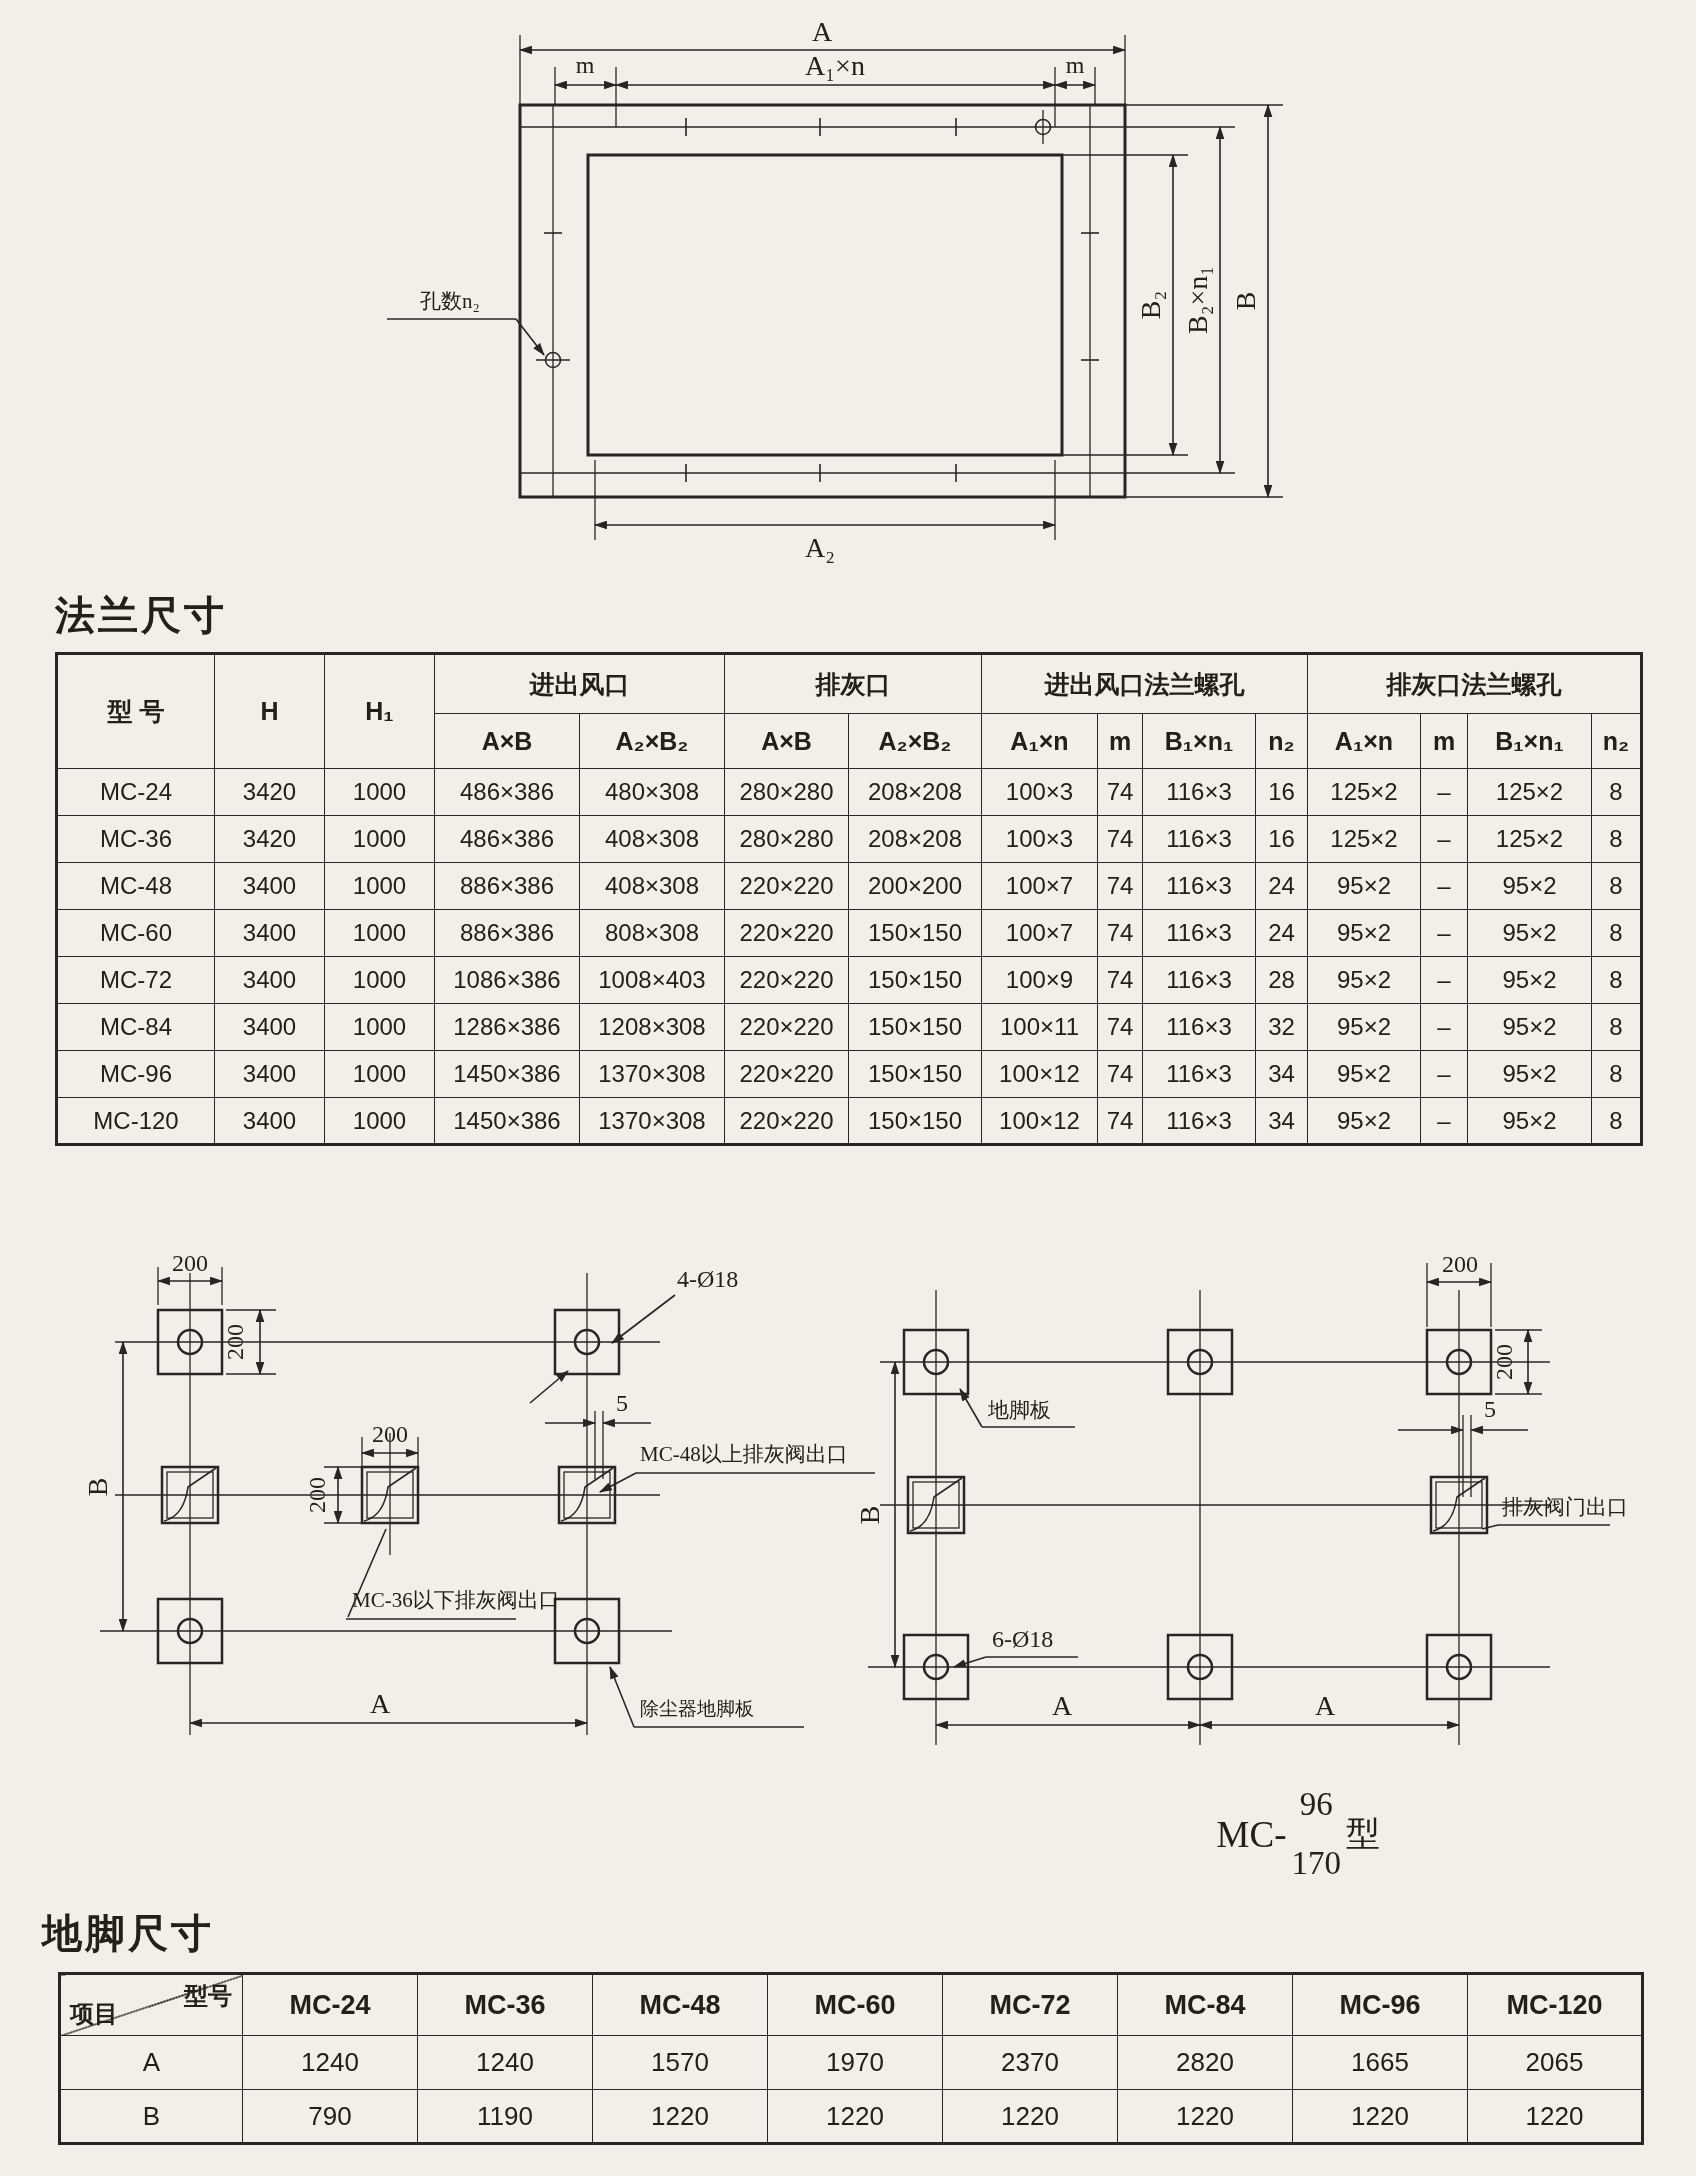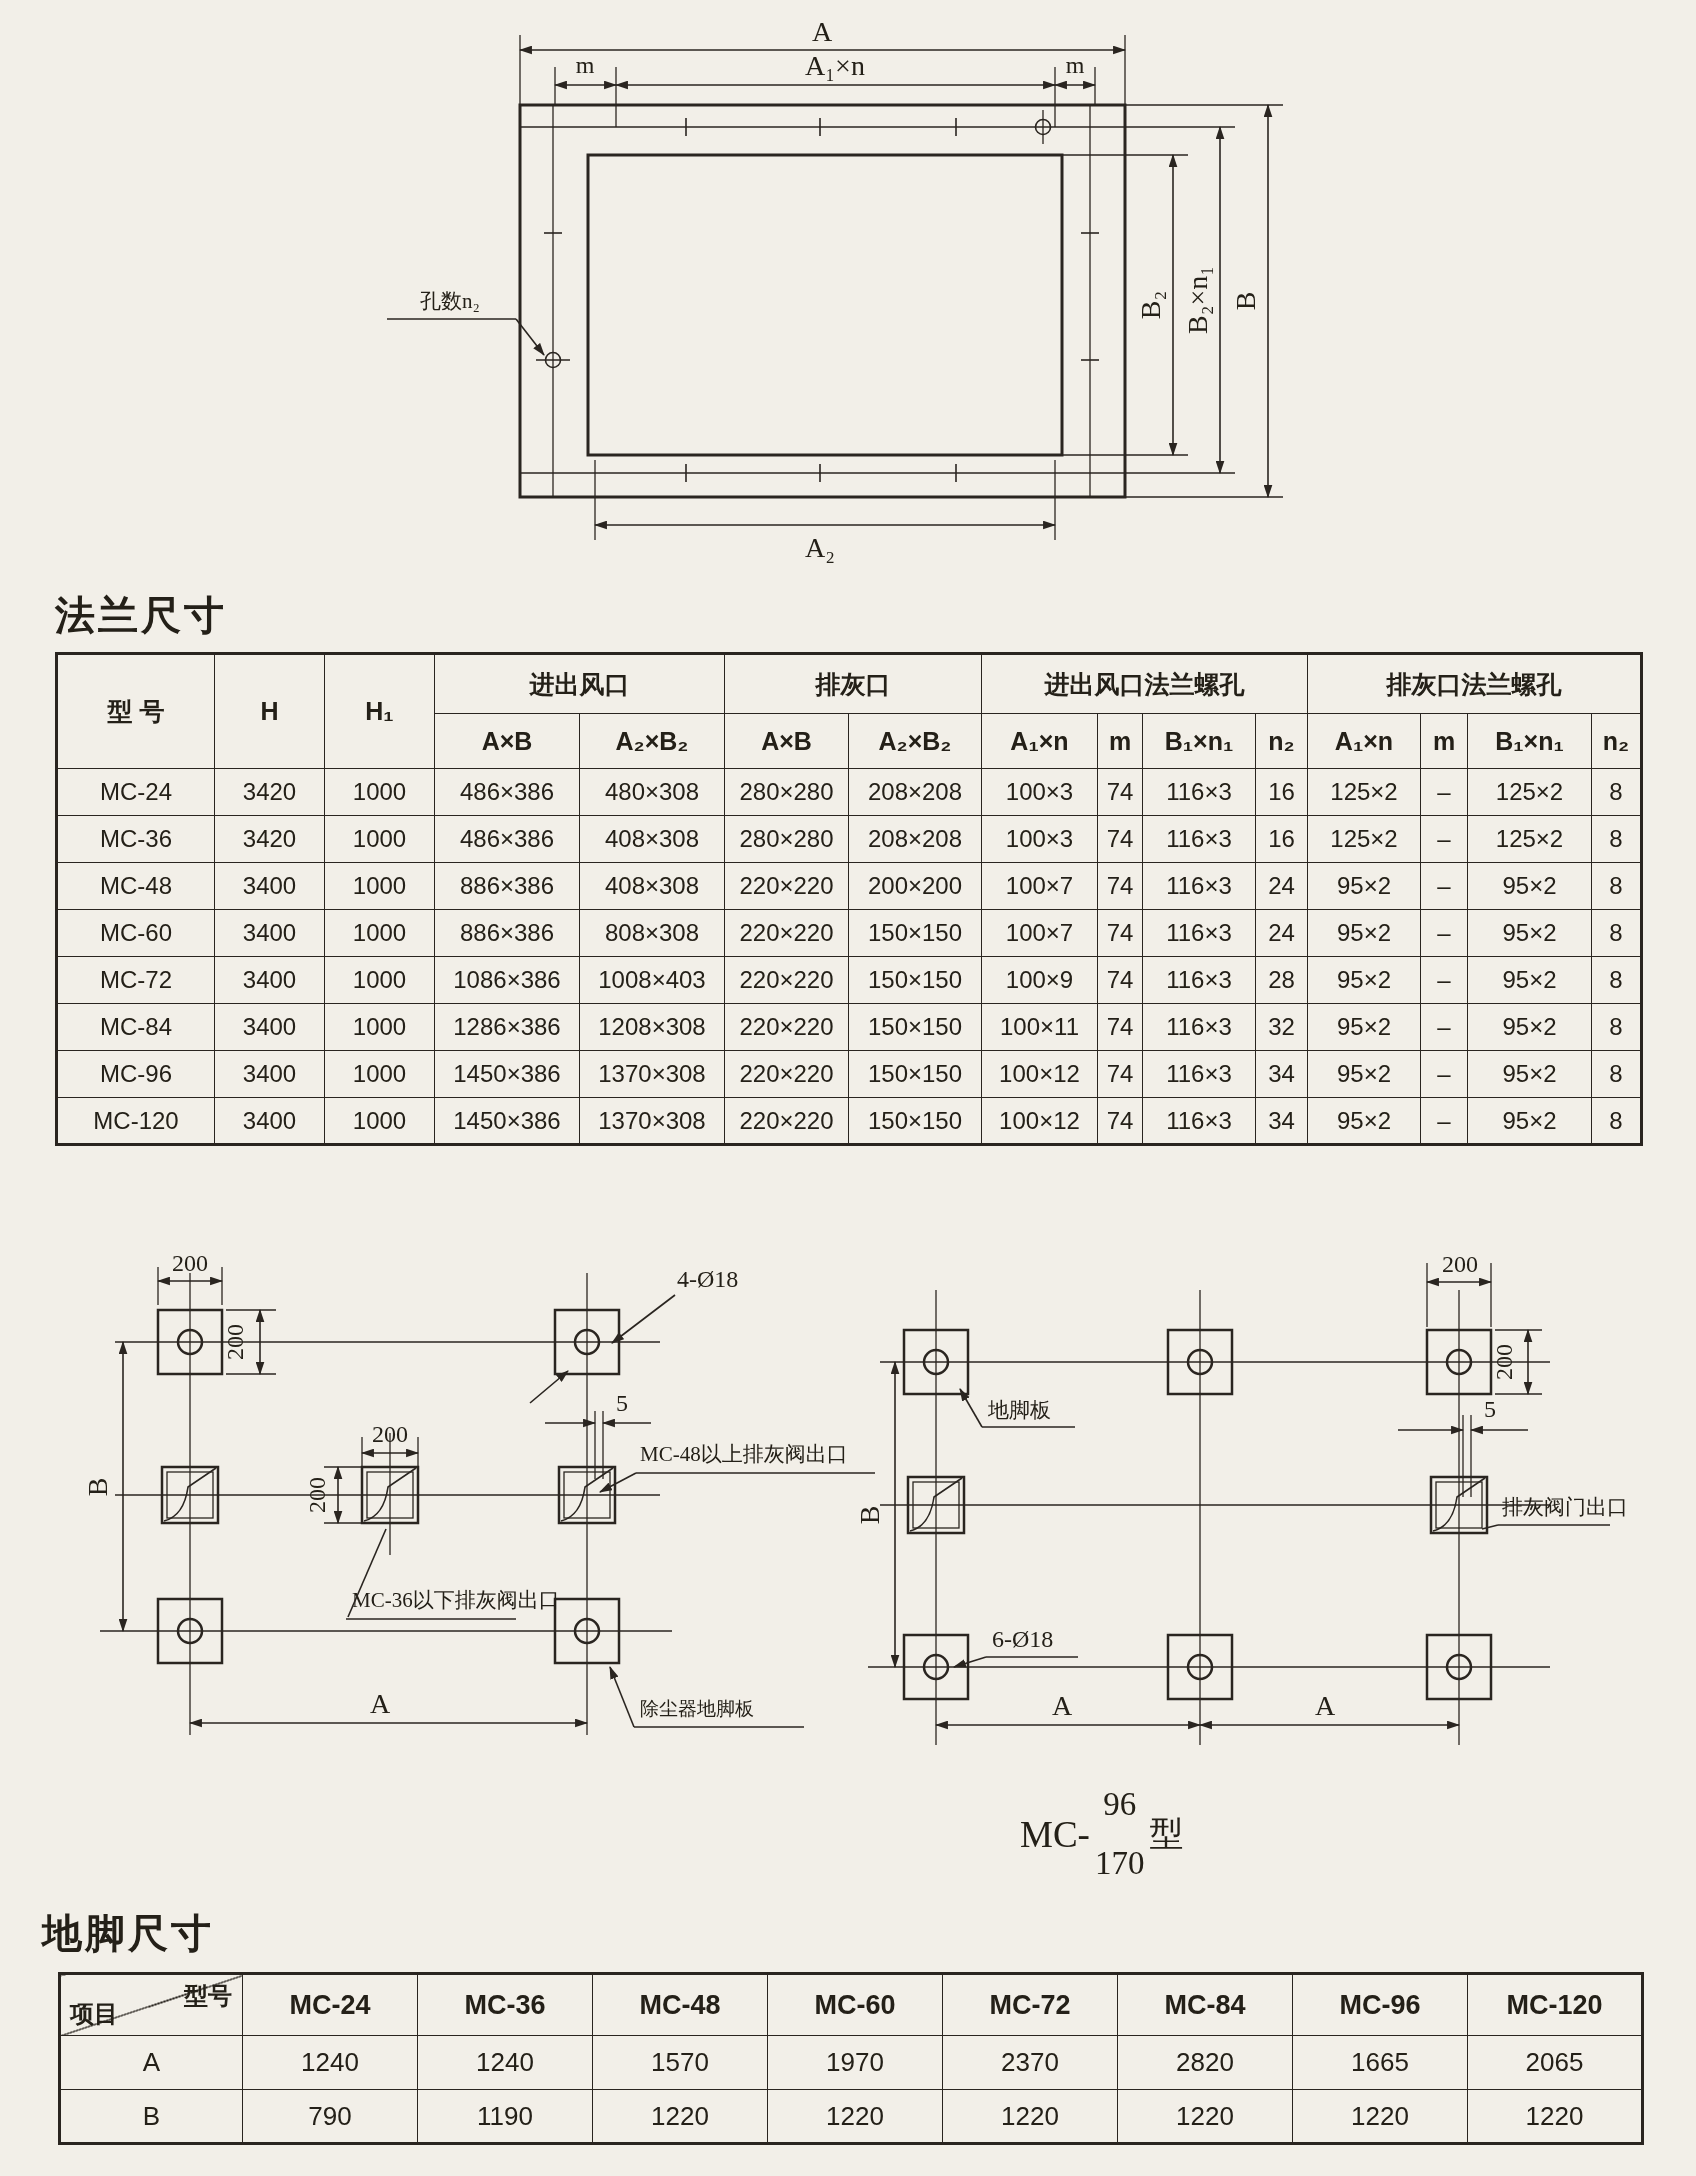--- a/index.html
+++ b/index.html
@@ -38,21 +38,21 @@
   .found thead tr{height:62px;}
   .found thead th{font-size:27px;font-weight:600;}
   .found tbody tr{height:54px;}
   .found tbody td{font-size:26px;}
   .corner{position:relative;
     background:linear-gradient(to bottom right,transparent 49.5%,#2a2520 49.5%,#2a2520 50.7%,transparent 50.7%);}
   .corner .c-top{position:absolute;top:5px;right:10px;font-size:24px;font-weight:600;}
   .corner .c-bot{position:absolute;bottom:5px;left:9px;font-size:24px;font-weight:600;}
   .cap1{position:absolute;left:188px;top:1802px;width:400px;text-align:center;
     font-family:"Liberation Serif","DejaVu Serif",serif;font-size:37px;}
-  .cap2{position:absolute;left:1020px;top:1788px;width:360px;display:flex;align-items:center;justify-content:flex-start;
+  .cap2{position:absolute;left:1020px;top:1788px;width:360px;display:flex;align-items:center;justify-content:flex-end;
     font-family:"Liberation Serif","DejaVu Serif",serif;font-size:37px;}
   .cap2 .frac{display:flex;flex-direction:column;align-items:center;line-height:1.02;font-size:33px;margin:0 5px;gap:25px;}
   .cap2 .suffix{font-size:34px;}
 </style>
 </head>
 <body>
 
 <div class="page">
 
   <svg class="fd" width="1010" height="575" viewBox="0 0 1010 575">

